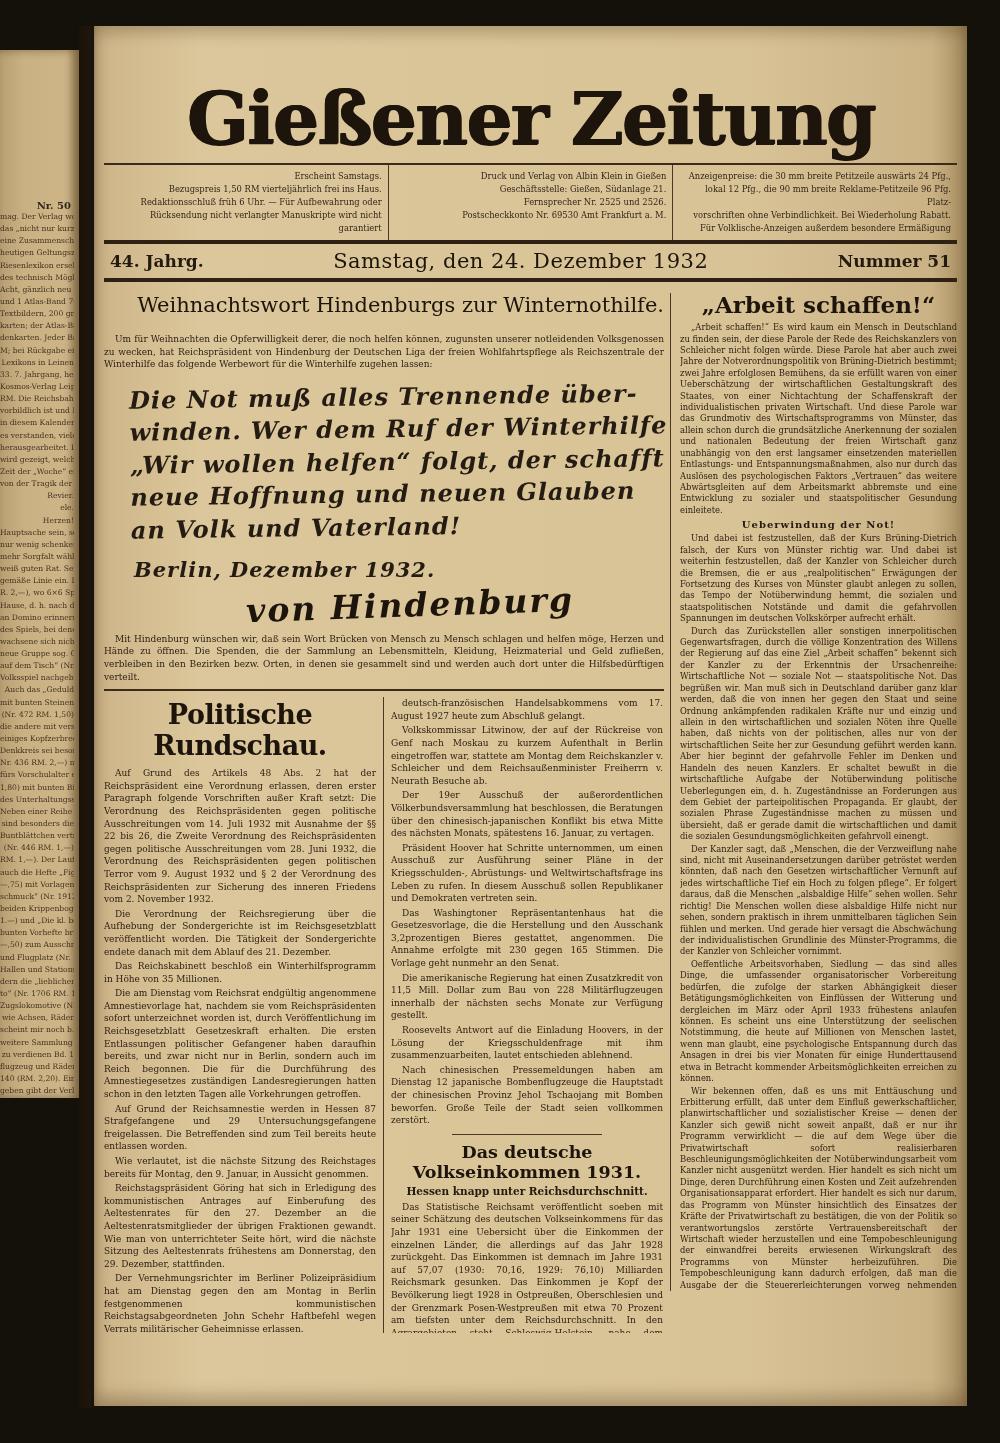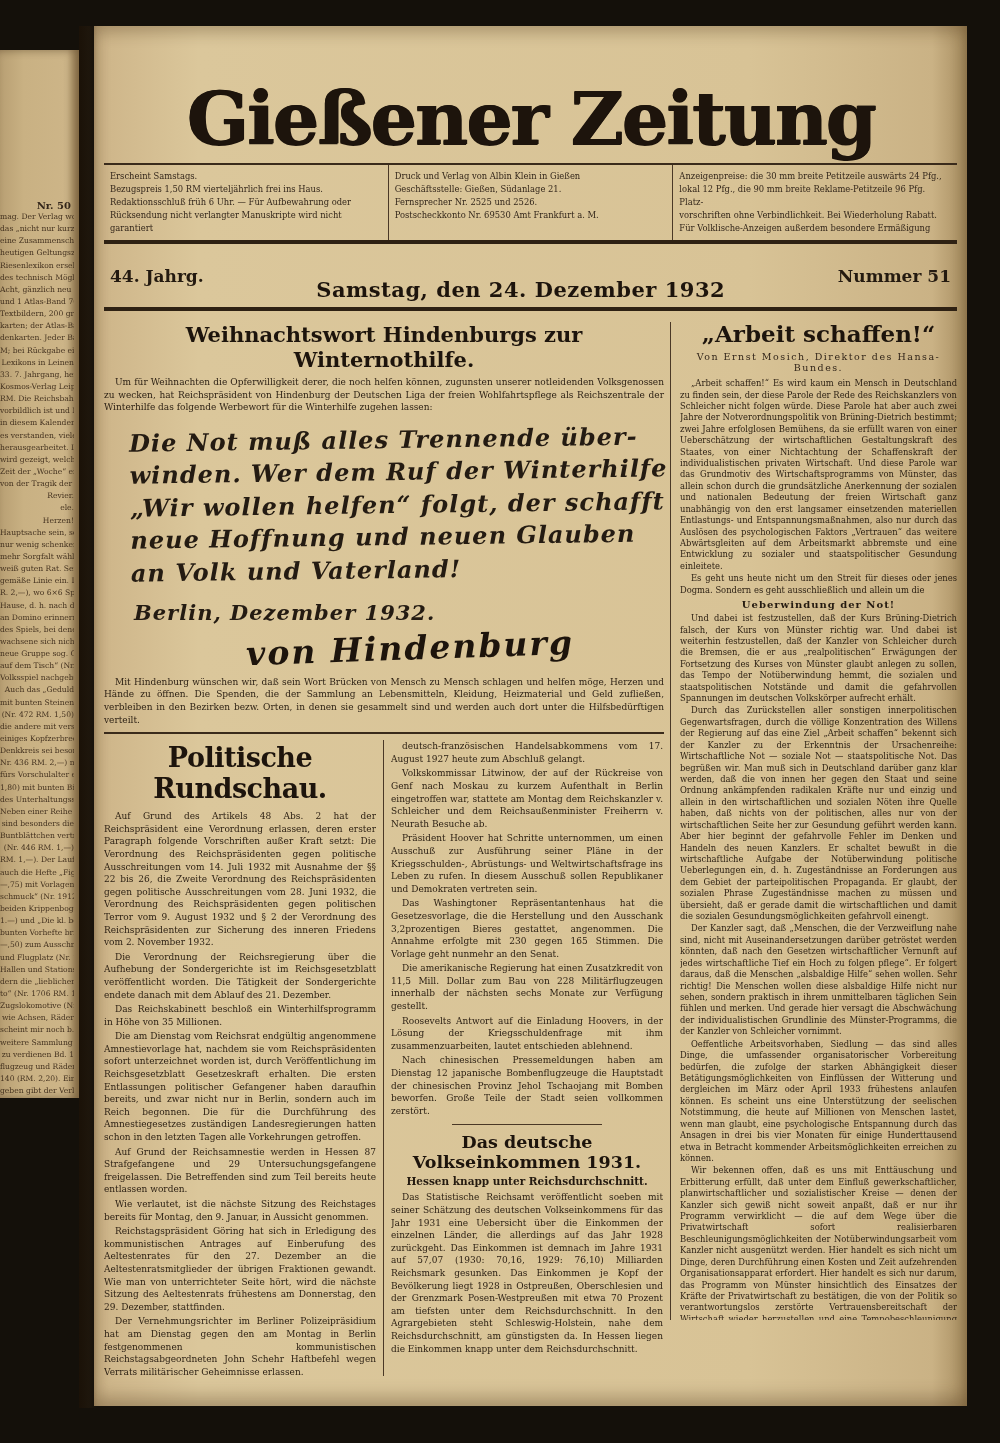--- a/index.html
+++ b/index.html
@@ -38,36 +38,36 @@
   .mast-title{
     text-align:center;font-weight:bold;font-size:73px;letter-spacing:-2px;
     color:#1d140c;margin-top:40px;line-height:1;
     text-shadow:1px 0 0 #1d140c,0 1px 0 #1d140c;
   }
   .mast-subs{position:relative;height:24px;margin-top:2px;font-weight:bold;font-size:12.5px;color:#241a10;}
   .mast-subs .s1{position:absolute;left:118px;}
   .mast-subs .s2{position:absolute;left:562px;}
   .info-row{
     display:flex;border-top:2px solid #3a2b1b;margin-top:8px;
-    font-size:8.4px;line-height:1.55;text-align:left;color:#33261a;
+    font-size:8.4px;line-height:1.55;text-align:right;color:#33261a;
   }
   .info-col{flex:1;padding:5px 6px;}
   .info-col + .info-col{border-left:1px solid #4a3826;}
   .info-col .ln{display:block;}
   .bar{height:4px;background:#2e2113;margin:0 0 0 0;}
   .date-row{display:flex;justify-content:space-between;align-items:center;padding:5px 6px;}
   .date-vol,.date-num{font-weight:bold;font-size:17px;color:#241a10;}
-  .date-main{font-weight:bold;font-size:21px;color:#1d140c;letter-spacing:.5px;margin-top:28px;}
+  .date-main{font-weight:normal;font-size:21px;color:#1d140c;letter-spacing:.5px;}
   
   .content{position:relative;margin-top:9px;height:1004px;}
   .vrule-main{position:absolute;left:566px;top:2px;height:998px;width:1px;background:#4a3826;}
   .vrule-cols{width:1px;background:#4a3826;margin:0 7px;}
   .left-sect{position:absolute;left:0;top:0;width:560px;}
   .right-col{position:absolute;left:576px;top:0;width:277px;height:1000px;overflow:hidden;}
-  .headline-1{font-weight:bold;font-size:21px;text-align:center;color:#1d140c;margin:2px 0 4px;}
+  .headline-1{font-weight:normal;font-size:21px;text-align:right;color:#1d140c;margin:2px 0 16px;}
   .para{font-size:9px;line-height:1.4;text-align:justify;text-indent:11px;margin:0 0 2px;color:#2e2215;}
   .script-block{margin:10px 0 4px 26px;transform:rotate(-.8deg);}
   .script-line{
     font-style:italic;font-weight:bold;font-size:24px;line-height:1.35;
     color:#241b12;letter-spacing:1px;white-space:nowrap;
   }
   .script-place{font-style:italic;font-weight:bold;font-size:21px;color:#241b12;margin:14px 0 0 30px;letter-spacing:1px;}
   .script-sign{font-style:italic;font-weight:bold;font-size:33px;color:#1d140c;text-align:right;margin:6px 90px 6px 0;transform:rotate(-2deg);letter-spacing:2px;}
   .divider{height:2px;background:#3a2b1b;margin:6px 0;}
   .cols{display:flex;height:636px;}
@@ -250,40 +250,39 @@
               <p class="para">Wie verlautet, ist die nächste Sitzung des Reichstages bereits für Montag, den 9. Januar, in Aussicht genommen.</p>
               <p class="para">Reichstagspräsident Göring hat sich in Erledigung des kommunistischen Antrages auf Einberufung des Aeltestenrates für den 27. Dezember an die Aeltestenratsmitglieder der übrigen Fraktionen gewandt. Wie man von unterrichteter Seite hört, wird die nächste Sitzung des Aeltestenrats frühestens am Donnerstag, den 29. Dezember, stattfinden.</p>
               <p class="para">Der Vernehmungsrichter im Berliner Polizeipräsidium hat am Dienstag gegen den am Montag in Berlin festgenommenen kommunistischen Reichstagsabgeordneten John Schehr Haftbefehl wegen Verrats militärischer Geheimnisse erlassen.</p>
             </div>
         </div>
         <div class="vrule-cols"></div>
         <div class="col">
           <div>
               <p class="para">deutsch-französischen Handelsabkommens vom 17. August 1927 heute zum Abschluß gelangt.</p>
               <p class="para">Volkskommissar Litwinow, der auf der Rückreise von Genf nach Moskau zu kurzem Aufenthalt in Berlin eingetroffen war, stattete am Montag dem Reichskanzler v. Schleicher und dem Reichsaußenminister Freiherrn v. Neurath Besuche ab.</p>
+              <p class="para">Der 19er Ausschuß der außerordentlichen Völkerbundsversammlung hat beschlossen, die Beratungen über den chinesisch-japanischen Konflikt bis etwa Mitte des nächsten Monats, spätestens 16. Januar, zu vertagen.</p>
               <p class="para">Präsident Hoover hat Schritte unternommen, um einen Ausschuß zur Ausführung seiner Pläne in der Kriegsschulden-, Abrüstungs- und Weltwirtschaftsfrage ins Leben zu rufen. In diesem Ausschuß sollen Republikaner und Demokraten vertreten sein.</p>
               <p class="para">Das Washingtoner Repräsentantenhaus hat die Gesetzesvorlage, die die Herstellung und den Ausschank 3,2prozentigen Bieres gestattet, angenommen. Die Annahme erfolgte mit 230 gegen 165 Stimmen. Die Vorlage geht nunmehr an den Senat.</p>
               <p class="para">Die amerikanische Regierung hat einen Zusatzkredit von 11,5 Mill. Dollar zum Bau von 228 Militärflugzeugen innerhalb der nächsten sechs Monate zur Verfügung gestellt.</p>
               <p class="para">Roosevelts Antwort auf die Einladung Hoovers, in der Lösung der Kriegsschuldenfrage mit ihm zusammenzuarbeiten, lautet entschieden ablehnend.</p>
               <p class="para">Nach chinesischen Pressemeldungen haben am Dienstag 12 japanische Bombenflugzeuge die Hauptstadt der chinesischen Provinz Jehol Tschaojang mit Bomben beworfen. Große Teile der Stadt seien vollkommen zerstört.</p>
             </div>
           <div class="divider-short"></div>
           <div class="headline-volk">Das deutsche Volkseinkommen 1931.</div>
           <div class="subhead-volk">Hessen knapp unter Reichsdurchschnitt.</div>
           <p class="para">Das Statistische Reichsamt veröffentlicht soeben mit seiner Schätzung des deutschen Volkseinkommens für das Jahr 1931 eine Uebersicht über die Einkommen der einzelnen Länder, die allerdings auf das Jahr 1928 zurückgeht. Das Einkommen ist demnach im Jahre 1931 auf 57,07 (1930: 70,16, 1929: 76,10) Milliarden Reichsmark gesunken. Das Einkommen je Kopf der Bevölkerung liegt 1928 in Ostpreußen, Oberschlesien und der Grenzmark Posen-Westpreußen mit etwa 70 Prozent am tiefsten unter dem Reichsdurchschnitt. In den Agrargebieten steht Schleswig-Holstein, nahe dem Reichsdurchschnitt, am günstigsten da. In Hessen liegen die Einkommen knapp unter dem Reichsdurchschnitt.</p>
 
         </div>
       </div>
     </div>
 
     <div class="right-col">
       <div class="headline-arbeit">„Arbeit schaffen!“</div>
-      <div class="byline">Von Ernst Mosich, Direktor des Hansa-Bundes.</div>
       <p class="para">„Arbeit schaffen!“ Es wird kaum ein Mensch in Deutschland zu finden sein, der diese Parole der Rede des Reichskanzlers von Schleicher nicht folgen würde. Diese Parole hat aber auch zwei Jahre der Notverordnungspolitik von Brüning-Dietrich bestimmt; zwei Jahre erfolglosen Bemühens, da sie erfüllt waren von einer Ueberschätzung der wirtschaftlichen Gestaltungskraft des Staates, von einer Nichtachtung der Schaffenskraft der individualistischen privaten Wirtschaft. Und diese Parole war das Grundmotiv des Wirtschaftsprogramms von Münster, das allein schon durch die grundsätzliche Anerkennung der sozialen und nationalen Bedeutung der freien Wirtschaft ganz unabhängig von den erst langsamer einsetzenden materiellen Entlastungs- und Entspannungsmaßnahmen, also nur durch das Auslösen des psychologischen Faktors „Vertrauen“ das weitere Abwärtsgleiten auf dem Arbeitsmarkt abbremste und eine Entwicklung zu sozialer und staatspolitischer Gesundung einleitete.</p>
-      <p class="para">Es geht uns heute nicht um den Streit für dieses oder jenes Dogma. Sondern es geht ausschließlich und allein um die</p>
       <div class="subhead-arbeit">Ueberwindung der Not!</div>
       <div>
           <p class="para">Und dabei ist festzustellen, daß der Kurs Brüning-Dietrich falsch, der Kurs von Münster richtig war. Und dabei ist weiterhin festzustellen, daß der Kanzler von Schleicher durch die Bremsen, die er aus „realpolitischen“ Erwägungen der Fortsetzung des Kurses von Münster glaubt anlegen zu sollen, das Tempo der Notüberwindung hemmt, die sozialen und staatspolitischen Notstände und damit die gefahrvollen Spannungen im deutschen Volkskörper aufrecht erhält.</p>
           <p class="para">Durch das Zurückstellen aller sonstigen innerpolitischen Gegenwartsfragen, durch die völlige Konzentration des Willens der Regierung auf das eine Ziel „Arbeit schaffen“ bekennt sich der Kanzler zu der Erkenntnis der Ursachenreihe: Wirtschaftliche Not — soziale Not — staatspolitische Not. Das begrüßen wir. Man muß sich in Deutschland darüber ganz klar werden, daß die von innen her gegen den Staat und seine Ordnung ankämpfenden radikalen Kräfte nur und einzig und allein in den wirtschaftlichen und sozialen Nöten ihre Quelle haben, daß nichts von der politischen, alles nur von der wirtschaftlichen Seite her zur Gesundung geführt werden kann. Aber hier beginnt der gefahrvolle Fehler im Denken und Handeln des neuen Kanzlers. Er schaltet bewußt in die wirtschaftliche Aufgabe der Notüberwindung politische Ueberlegungen ein, d. h. Zugeständnisse an Forderungen aus dem Gebiet der parteipolitischen Propaganda. Er glaubt, der sozialen Phrase Zugeständnisse machen zu müssen und übersieht, daß er gerade damit die wirtschaftlichen und damit die sozialen Gesundungsmöglichkeiten gefahrvoll einengt.</p>
           <p class="para">Der Kanzler sagt, daß „Menschen, die der Verzweiflung nahe sind, nicht mit Auseinandersetzungen darüber getröstet werden könnten, daß nach den Gesetzen wirtschaftlicher Vernunft auf jedes wirtschaftliche Tief ein Hoch zu folgen pflege“. Er folgert daraus, daß die Menschen „alsbaldige Hilfe“ sehen wollen. Sehr richtig! Die Menschen wollen diese alsbaldige Hilfe nicht nur sehen, sondern praktisch in ihrem unmittelbaren täglichen Sein fühlen und merken. Und gerade hier versagt die Abschwächung der individualistischen Grundlinie des Münster-Programms, die der Kanzler von Schleicher vornimmt.</p>
           <p class="para">Oeffentliche Arbeitsvorhaben, Siedlung — das sind alles Dinge, die umfassender organisatorischer Vorbereitung bedürfen, die zufolge der starken Abhängigkeit dieser Betätigungsmöglichkeiten von Einflüssen der Witterung und dergleichen im März oder April 1933 frühestens anlaufen können. Es scheint uns eine Unterstützung der seelischen Notstimmung, die heute auf Millionen von Menschen lastet, wenn man glaubt, eine psychologische Entspannung durch das Ansagen in drei bis vier Monaten für einige Hunderttausend etwa in Betracht kommender Arbeitsmöglichkeiten erreichen zu können.</p>
           <p class="para">Wir bekennen offen, daß es uns mit Enttäuschung und Erbitterung erfüllt, daß unter dem Einfluß gewerkschaftlicher, planwirtschaftlicher und sozialistischer Kreise — denen der Kanzler sich gewiß nicht soweit anpaßt, daß er nur ihr Programm verwirklicht — die auf dem Wege über die Privatwirtschaft sofort realisierbaren Beschleunigungsmöglichkeiten der Notüberwindungsarbeit vom Kanzler nicht ausgenützt werden. Hier handelt es sich nicht um Dinge, deren Durchführung einen Kosten und Zeit aufzehrenden Organisationsapparat erfordert. Hier handelt es sich nur darum, das Programm von Münster hinsichtlich des Einsatzes der Kräfte der Privatwirtschaft zu bestätigen, die von der Politik so verantwortungslos zerstörte Vertrauensbereitschaft der Wirtschaft wieder herzustellen und eine Tempobeschleunigung der einwandfrei bereits erwiesenen Wirkungskraft des Programms von Münster herbeizuführen. Die Tempobeschleunigung kann dadurch erfolgen, daß man die Ausgabe der die Steuererleichterungen vorweg nehmenden 1500 Millionen an Steuergutscheinen zeitlich nicht über das ganze Jahr Oktober 1932 bis Oktober 1933 verteilt, sondern die für 40 v. H. der Jahreslast an Umsatz-, Gewerbe- und Grundsteuer in Betracht kommenden Steuergutscheine nunmehr möglichst ganz in den Anfang des Jahres 1933 verlegt. Und eine weitere Tempobeschleunigung kann erfolgen, indem man unter grundsätzlicher Aufrechterhaltung der Steuergutscheineinstellungsprü-</p>
         </div>
     </div>
   </div>

